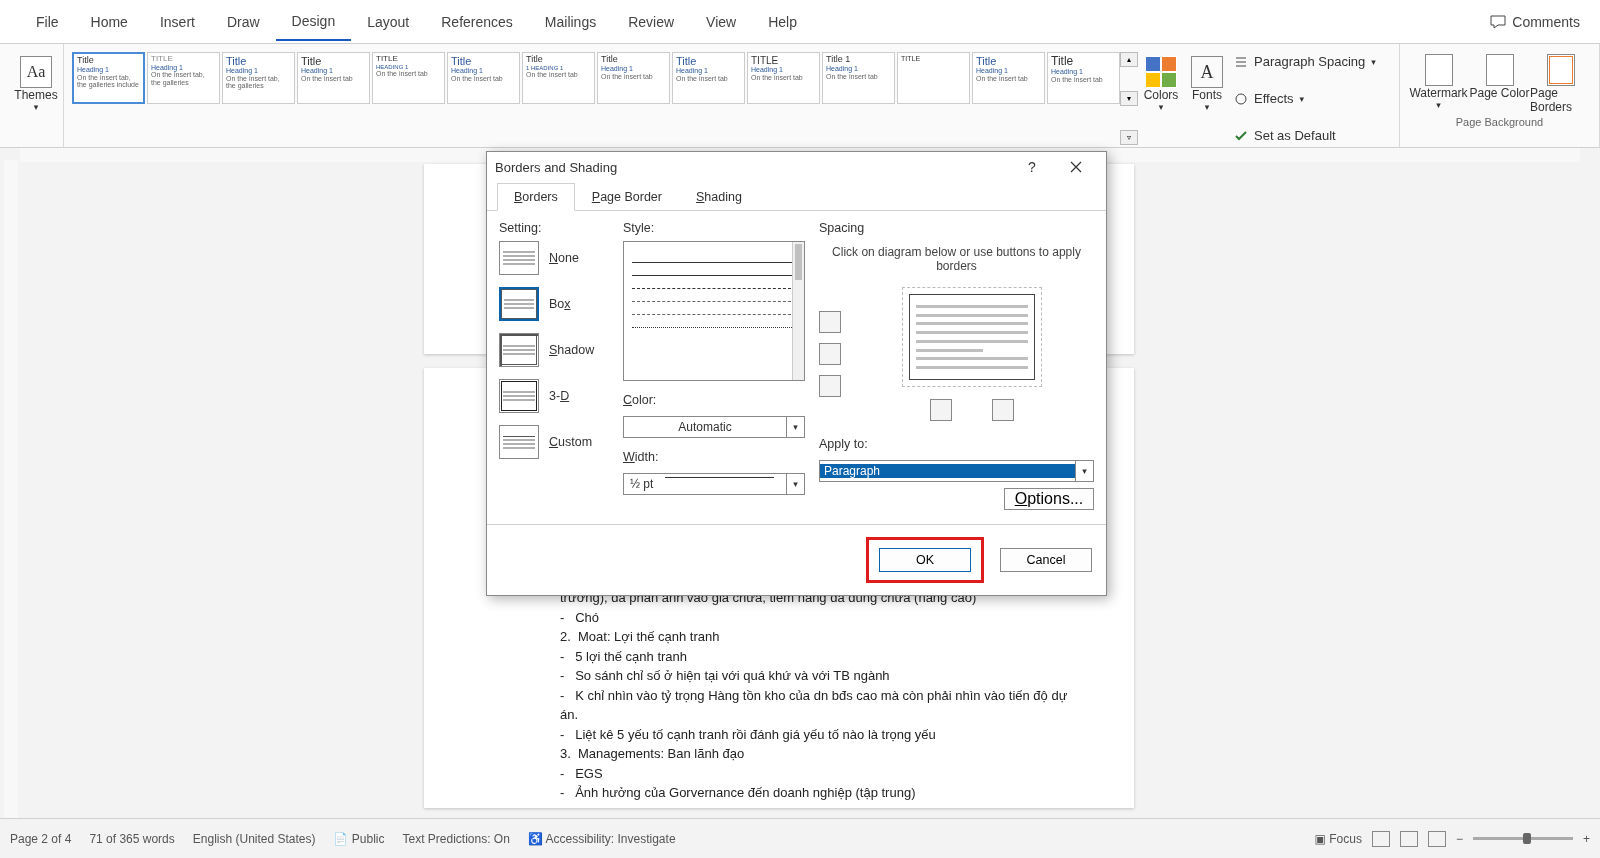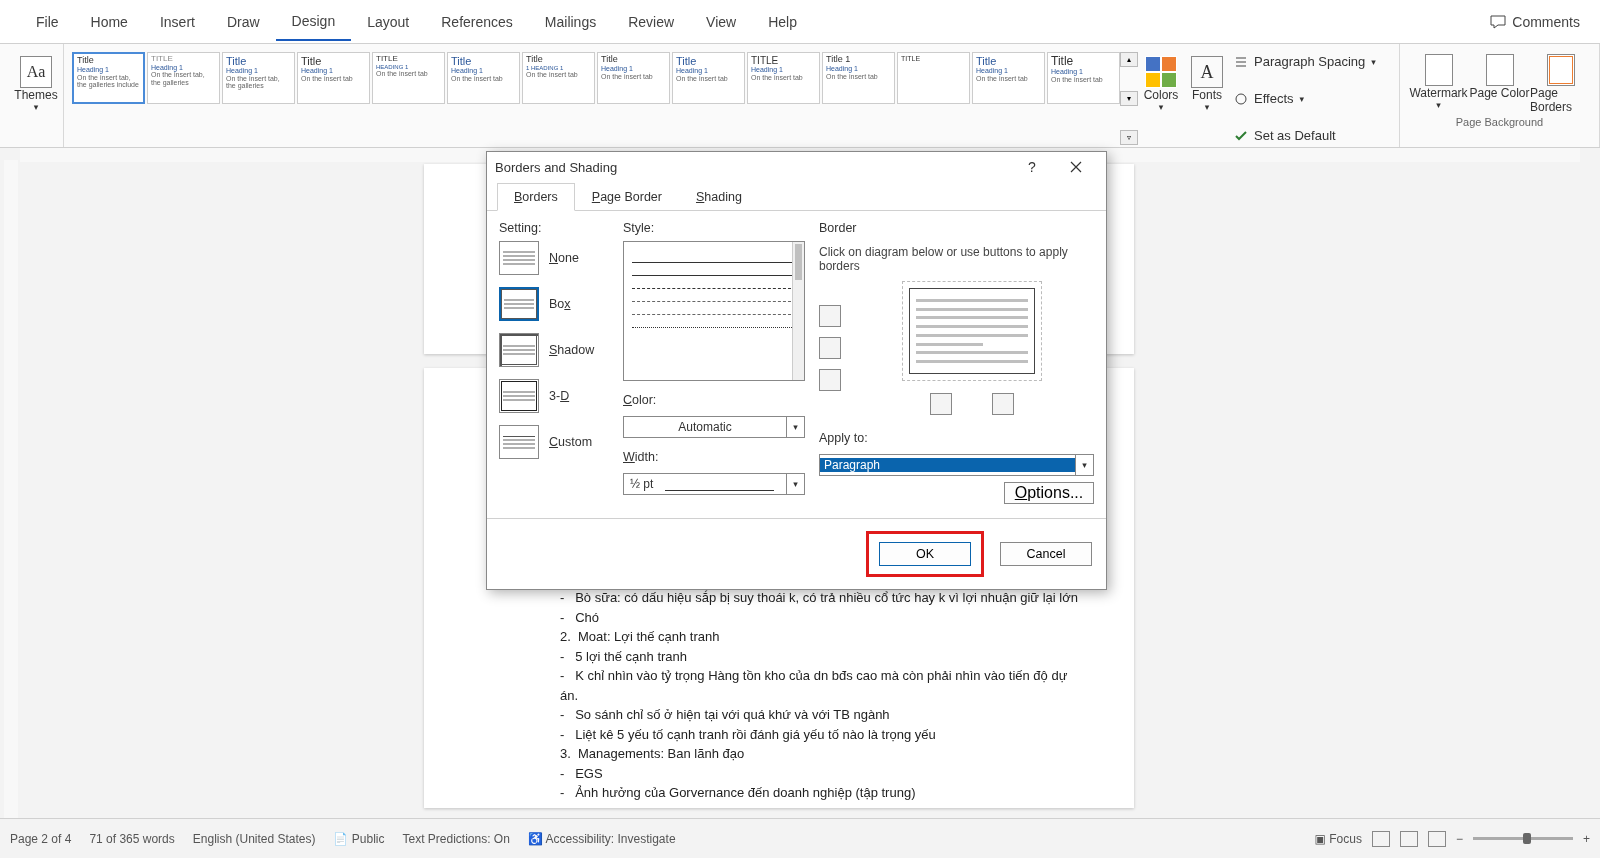--- a/index.html
+++ b/index.html
@@ -98,21 +98,21 @@
 .style-scroll::before{content:"";position:absolute;top:2px;left:2px;right:2px;height:36px;background:#c0c0c0;}
 
 .combo { border: 1px solid #888; height: 22px; display: flex; align-items: center; font-size: 12px; margin-top: 3px; }
 .combo .val { flex:1; text-align:center; padding:0 6px; }
 .combo .val.left { text-align:left; }
 .combo .arrow { width: 18px; height: 100%; border-left: 1px solid #888; display:flex; align-items:center; justify-content:center; font-size:9px; cursor:pointer; }
 .combo.sel .val { background:#0a64ad; color:#fff; }
 
 .width-sample { flex:1; height:1px; background:#333; margin-right:6px; }
 
-.preview-desc { text-align:left; font-size:12px; color:#444; margin:4px 0 8px 0; }
+.preview-desc { text-align:center; font-size:12px; color:#444; margin:4px 0 14px 0; }
 .preview-area { display:flex; gap:8px; }
 .preview-side { display:flex; flex-direction:column; gap:10px; justify-content:center; }
 .pv-btn { width:22px; height:22px; border:1px solid #888; background:#f4f4f4; cursor:pointer; position:relative; }
 .pv-box { width: 140px; height: 100px; border: 0.5px dashed #bbb; position: relative; margin: 0 auto; }
 .pv-inner { position:absolute; inset:6px; border:1px solid #444; display:flex; flex-direction:column; justify-content:space-evenly; padding:4px 6px; }
 .pv-inner .pl { height:3px; background:#bfbfbf; }
 .preview-bottom { display:flex; justify-content:center; gap:40px; margin-top:12px; }
 
 .dialog-footer { border-top: 1px solid #d0d0d0; padding: 12px 14px; display:flex; justify-content:flex-end; gap:16px; }
 .dlg-btn { width: 92px; height: 24px; border: 1px solid #888; background: #fdfdfd; font-size: 12.5px; cursor:pointer; }
@@ -292,26 +292,26 @@
     <div class="label">Page Background</div>
   </div>
 </div>
 
 <div class="page-area">
   <div class="ruler-h"></div>
   <div class="ruler-v"></div>
   <div class="page"></div>
   <div class="page2">
     <div style="height:180px;"></div>
-    <div class="line"><span>- &nbsp;&nbsp;</span><span>Bò sữa: có dấu hiệu sắp bị suy thoái k, có trả nhiều cổ tức hay k vì lợi nhuận giữ lại lớn</span></div>
+    <div class="line">trường), đã phản ánh vào giá chưa, tiềm năng đã dùng chưa (nâng cao)</div>
     <div class="line"><span>- &nbsp;&nbsp;</span><span>Chó</span></div>
     <div class="line"><span class="num">2.</span><span>Moat: Lợi thế cạnh tranh</span></div>
     <div class="line"><span>- &nbsp;&nbsp;</span><span>5 lợi thế cạnh tranh</span></div>
+    <div class="line"><span>- &nbsp;&nbsp;</span><span>So sánh chỉ số ở hiện tại với quá khứ và với TB ngành</span></div>
     <div class="line"><span>- &nbsp;&nbsp;</span><span>K chỉ nhìn vào tỷ trọng Hàng tồn kho của dn bđs cao mà còn phải nhìn vào tiến độ dự án.</span></div>
-    <div class="line"><span>- &nbsp;&nbsp;</span><span>So sánh chỉ số ở hiện tại với quá khứ và với TB ngành</span></div>
     <div class="line"><span>- &nbsp;&nbsp;</span><span>Liệt kê 5 yếu tố cạnh tranh rồi đánh giá yếu tố nào là trọng yếu</span></div>
     <div class="line"><span class="num">3.</span><span>Managements: Ban lãnh đạo</span></div>
     <div class="line"><span>- &nbsp;&nbsp;</span><span>EGS</span></div>
     <div class="line"><span>- &nbsp;&nbsp;</span><span>Ảnh hưởng của Gorvernance đến doanh nghiệp (tập trung)</span></div>
   </div>
 </div>
 
 <div class="dialog">
   <div class="dialog-title">
     <span>Borders and Shading</span>
@@ -389,30 +389,30 @@
         <div class="style-line sl-dot"></div>
         <div class="style-scroll"></div>
       </div>
       <div class="section-label" style="margin-top:12px;"><span class="u">C</span>olor:</div>
       <div class="combo">
         <div class="val">Automatic</div>
         <div class="arrow">▾</div>
       </div>
       <div class="section-label" style="margin-top:12px;"><span class="u">W</span>idth:</div>
       <div class="combo">
-        <div class="val left" style="display:flex;align-items:flex-end;gap:12px;">
+        <div class="val left" style="display:flex;align-items:flex-start;gap:12px;">
             <span>½ pt</span>
             <div class="width-sample"></div>
           </div>
         <div class="arrow">▾</div>
       </div>
     </div>
 
     <div class="col preview">
-      <div class="section-label">Border</div>
+      <div class="section-label">Spacing</div>
       <div class="preview-desc">Click on diagram below or use buttons to apply borders</div>
       <div class="preview-area">
         <div class="preview-side">
           <div class="pv-btn"></div>
           <div class="pv-btn"></div>
           <div class="pv-btn"></div>
         </div>
         <div style="flex:1;">
           <div class="pv-box">
             <div class="pv-inner">

